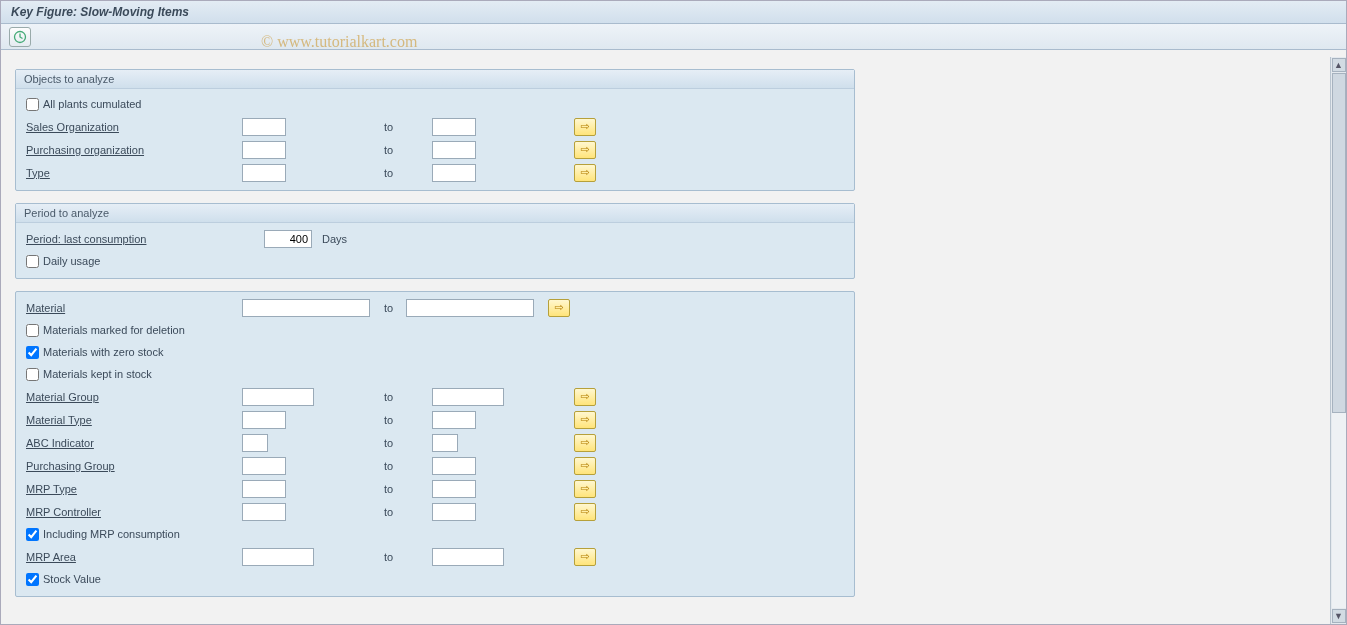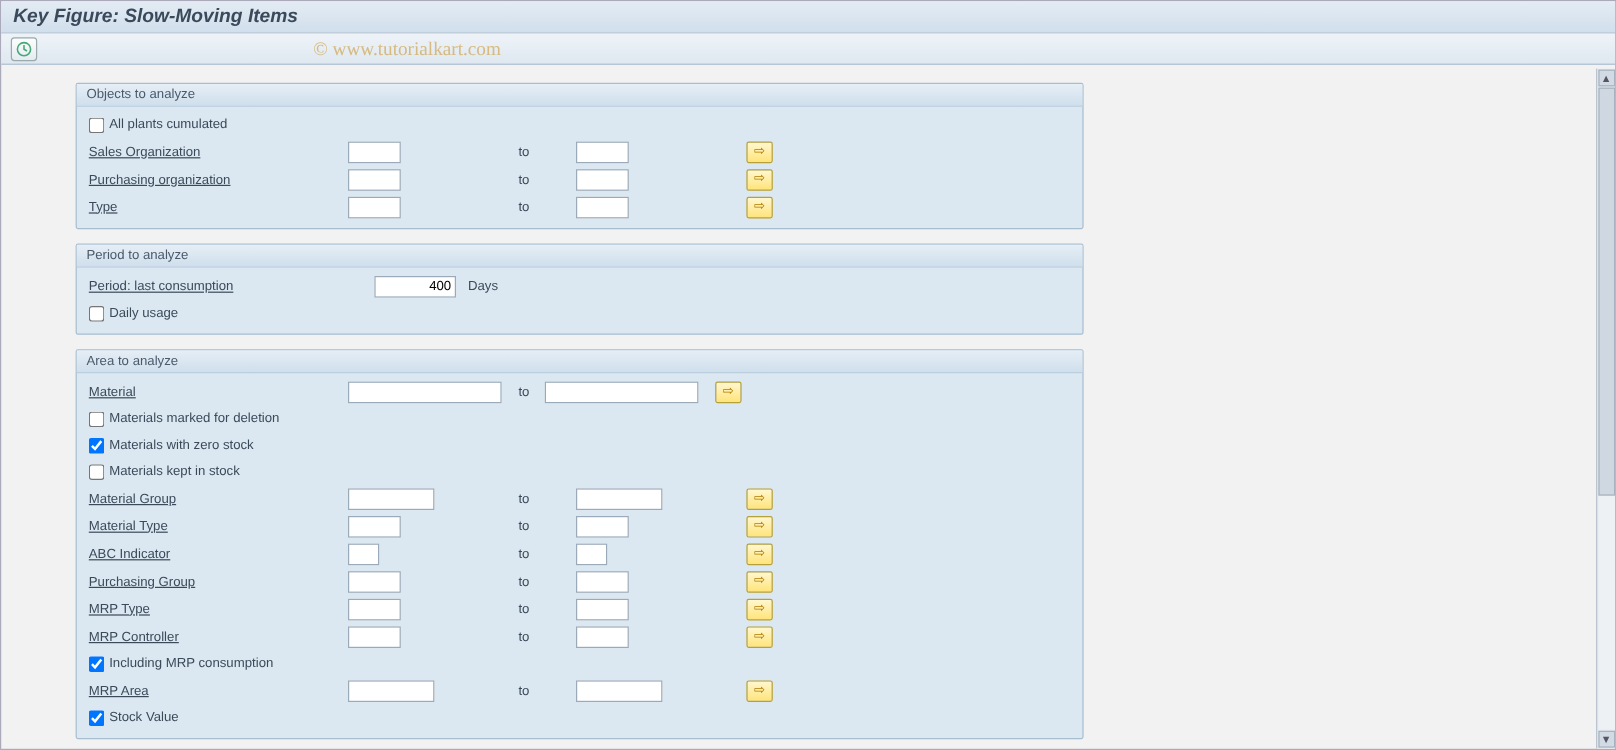--- a/index.html
+++ b/index.html
@@ -18,21 +18,21 @@
     background: #f2f2f2;
     position: relative;
     overflow: hidden;
   }
   .title-bar {
     background: linear-gradient(#e3ecf4, #d1dfec);
     border-bottom: 1px solid #a9bbcd;
     padding: 4px 10px;
     font-weight: bold;
     font-style: italic;
-    font-size: 16px;
+    font-size: 12px;
     color: #3b4a5a;
   }
   .toolbar {
     background: linear-gradient(#eef3f8, #dfe8f0);
     border-bottom: 1px solid #a9bbcd;
     padding: 3px 8px;
     height: 26px;
     display: flex;
     align-items: center;
   }
@@ -59,21 +59,20 @@
   }
   .content {
     position: absolute;
     top: 56px; left: 0; right: 0; bottom: 0;
     overflow: hidden;
     display: flex;
   }
   .form-area {
     padding: 12px 8px 8px 14px;
     width: 862px;
-    margin-left: 48px;
   }
   .groupbox {
     border: 1px solid #a7bdd0;
     background: #dbe8f1;
     margin-bottom: 12px;
     border-radius: 2px;
   }
   .groupbox-title {
     background: linear-gradient(#e6eef6,#cfdfec);
     border-bottom: 1px solid #bccede;
@@ -115,21 +114,21 @@
     height: 18px;
     border: 1px solid #9aaab8;
     background: #fff;
     font-size: 11px;
     padding: 0 3px;
   }
   .w-lg { width: 128px; }
   .w-md { width: 72px; }
   .w-sm { width: 44px; }
   .w-xs { width: 26px; }
-  .w-num { width: 68px; text-align: right; }
+  .w-num { width: 48px; text-align: right; }
   .sel-btn {
     width: 22px; height: 18px;
     border: 1px solid #b6a03a;
     background: linear-gradient(#fff7cf,#ffe47a);
     border-radius: 2px;
     display:inline-flex;
     align-items:center;
     justify-content:center;
     cursor:pointer;
     color:#b07b00;
@@ -259,21 +258,20 @@
             <span class="unit">Days</span>
           </div>
           <div class="checkbox-row">
             <input type="checkbox" style="">
             <span>Daily usage</span>
           </div>
         </div>
       </div>
 
       <div class="groupbox">
-        <div class="groupbox-title">Area to analyze</div>
         <div class="groupbox-body">
           <div class="row">
             <div class="label">Material</div>
             <div class="cell-from"><input type="text" class="w-lg" style=""></div>
             <div class="cell-to-label" style="flex-basis:22px">to</div>
             <div class="cell-to"><input type="text" class="w-lg" style=""></div>
             <div class="cell-btn">
                 <div class="sel-btn">
                   <span>⇨</span>
                 </div>

